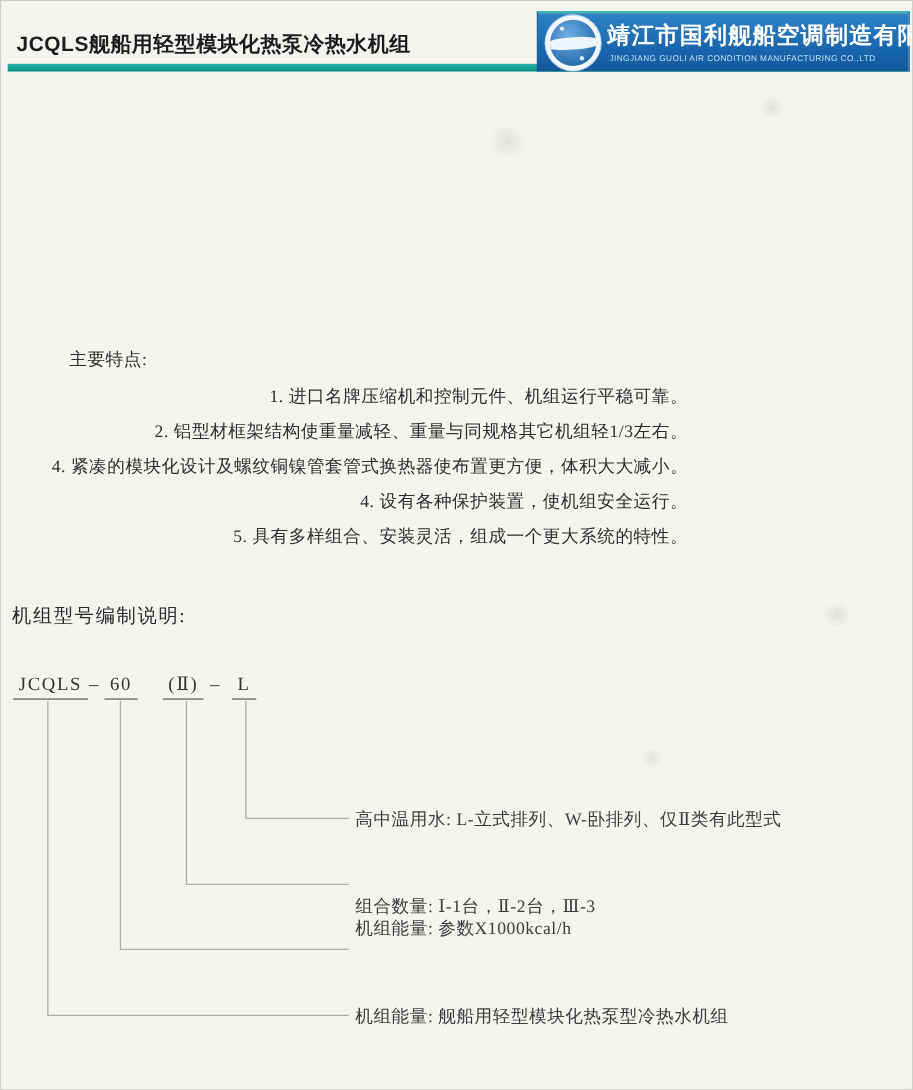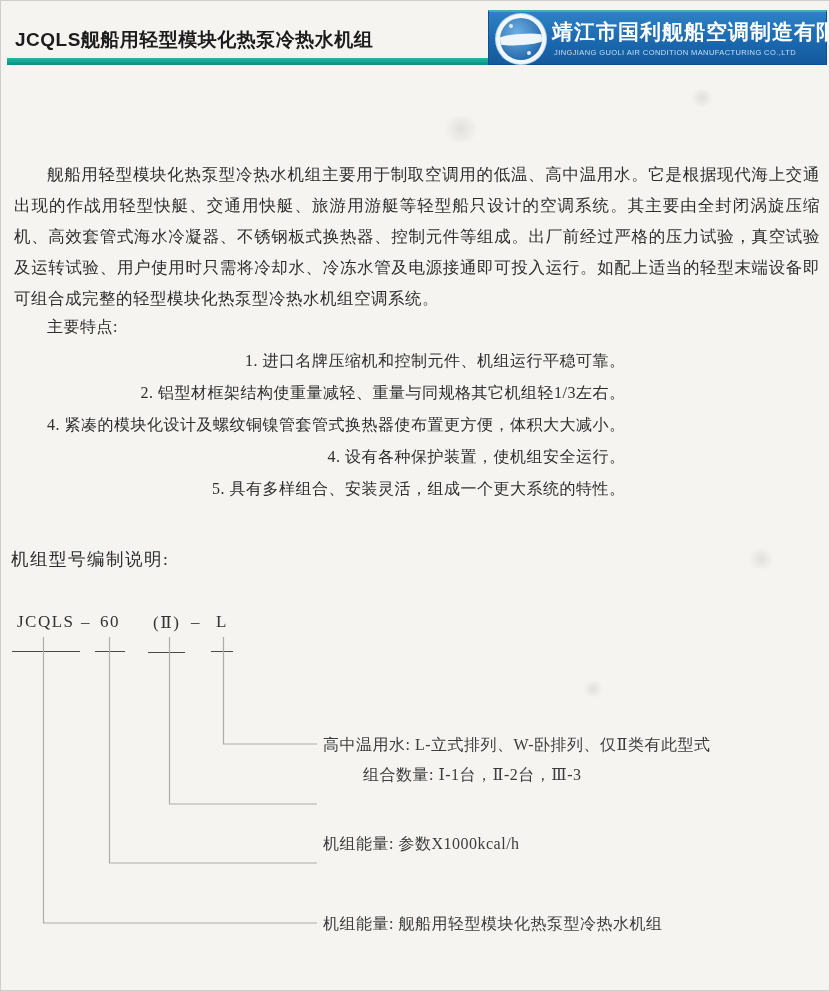--- a/index.html
+++ b/index.html
@@ -47,42 +47,42 @@
     font-family:"Liberation Sans","DejaVu Sans",sans-serif;
     font-size:7.5px;color:#c9def2;letter-spacing:.4px;
   }
   
   .intro{
     position:absolute;left:13px;top:158px;width:806px;
     font-size:16.5px;line-height:31px;color:#2e2e2e;
     text-align:justify;text-indent:2em;letter-spacing:.5px;
   }
   .features{position:absolute;left:46px;top:316px;font-size:16px;color:#2e2e2e;letter-spacing:.5px;}
-  .features-heading{margin:0 0 13px 0;}
+  .features-heading{margin:0 0 13px 16px;}
   .feature-item{margin:0 0 13px 0;line-height:19px;text-align:right;}
   
   .legend-heading{
     position:absolute;left:10px;top:546px;font-size:17.5px;color:#2b2b2b;letter-spacing:1.5px;
   }
   .model-part,.model-sep{
     position:absolute;top:611px;font-size:17px;color:#333333;white-space:nowrap;
   }
-  .model-part{border-bottom:1.5px solid #4a4a4a;padding:0 5px 19px 5px;letter-spacing:1.5px;}
+  .model-part{border-bottom:1.5px solid #4a4a4a;padding:0 5px 3px 5px;letter-spacing:1.5px;}
   .mp1{left:11px;}
   .ms1{left:80px;}
   .mp2{left:94px;font-family:Liberation Serif, serif;}
   .mp3{left:147px;}
   .ms2{left:190px;}
   .mp4{left:210px;}
   .connectors{position:absolute;left:0;top:636px;width:830px;height:300px;}
   .callout{
     position:absolute;left:322px;font-size:16px;color:#3c3c3c;
     letter-spacing:.5px;white-space:nowrap;
   }
-  .co1{top:734px;} .co2{top:764px;margin-left:40px;} .co3{top:833px;} .co4{top:913px;}
+  .co1{top:734px;} .co2{top:813px;} .co3{top:833px;} .co4{top:913px;}
   
   .smudge{
     position:absolute;border-radius:50%;
     background:radial-gradient(circle,rgba(120,120,115,.16),rgba(120,120,115,0) 70%);
   }
   .sm1{left:440px;top:115px;width:40px;height:26px;}
   .sm2{left:688px;top:88px;width:26px;height:18px;}
   .sm3{left:745px;top:548px;width:30px;height:20px;}
   .sm4{left:580px;top:680px;width:24px;height:16px;}
 </style>
@@ -99,21 +99,20 @@
       <div class="logo-inner">
         <div class="logo-band"></div>
         <div class="logo-dot" style="left:9px;top:6px;"></div>
         <div class="logo-dot" style="left:27px;top:33px;"></div>
       </div>
     </div>
     <div class="banner-cn">靖江市国利舰船空调制造有限公司</div>
     <div class="banner-en">JINGJIANG GUOLI AIR CONDITION MANUFACTURING CO.,LTD</div>
   </div>
 
-  <div class="intro">舰船用轻型模块化热泵型冷热水机组主要用于制取空调用的低温、高中温用水。它是根据现代海上交通出现的作战用轻型快艇、交通用快艇、旅游用游艇等轻型船只设计的空调系统。其主要由全封闭涡旋压缩机、高效套管式海水冷凝器、不锈钢板式换热器、控制元件等组成。出厂前经过严格的压力试验，真空试验及运转试验、用户使用时只需将冷却水、冷冻水管及电源接通即可投入运行。如配上适当的轻型末端设备即可组合成完整的轻型模块化热泵型冷热水机组空调系统。</div>
 
   <div class="features">
     <div class="features-heading">主要特点:</div>
     <div class="feature-item">1. 进口名牌压缩机和控制元件、机组运行平稳可靠。</div>
     <div class="feature-item">2. 铝型材框架结构使重量减轻、重量与同规格其它机组轻1/3左右。</div>
     <div class="feature-item">4. 紧凑的模块化设计及螺纹铜镍管套管式换热器使布置更方便，体积大大减小。</div>
     <div class="feature-item">4. 设有各种保护装置，使机组安全运行。</div>
     <div class="feature-item">5. 具有多样组合、安装灵活，组成一个更大系统的特性。</div>
   </div>
 

